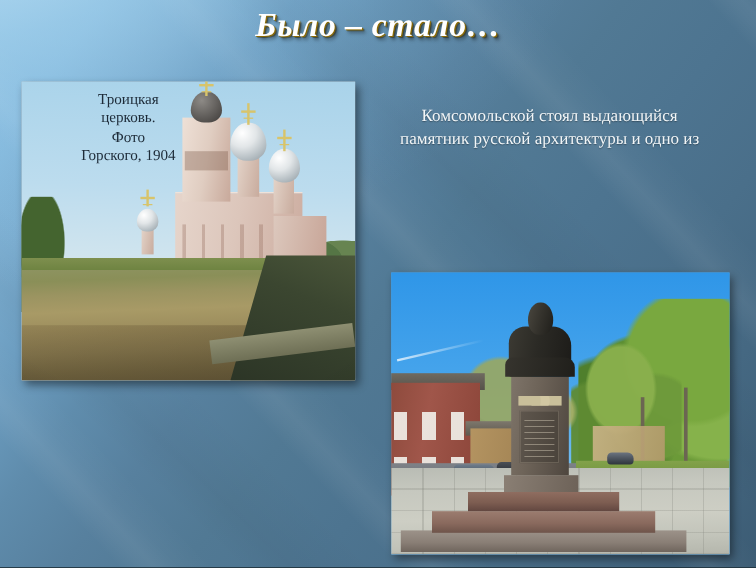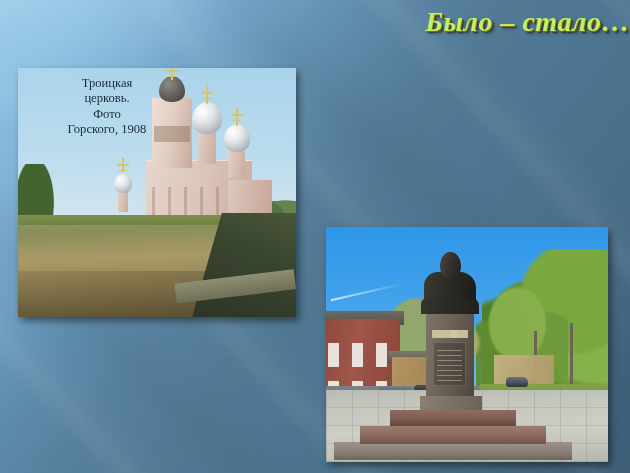--- a/index.html
+++ b/index.html
@@ -78,26 +78,26 @@
         rgba(165,210,237,0.5) 18%,
         rgba(140,190,225,0.22) 32%,
         rgba(255,255,255,0.0) 55%);
   }
 
   
   #title {
     position: absolute;
     left: 0; right: 0;
     top: 6px;
-    text-align: right;
+    text-align: center;
     font-size: 28px;
     font-weight: bold;
     font-style: italic;
     letter-spacing: .5px;
-    color: #bef264;
+    color: #ffffff;
     text-shadow:
        1px 1px 0 #8a6a05,
        2px 2px 1px rgba(40,30,0,.55),
        3px 3px 3px rgba(0,0,0,.35);
     white-space: nowrap;
     z-index: 6;
   }
 
   
   #body-text {
@@ -517,25 +517,27 @@
     <div class="ground"></div>
     <div class="road-shade"></div>
     <div class="canal"></div>
     <div class="canal-wall"></div>
     <div class="vignette"></div>
 
     <div class="caption">
       <span class="ln">Троицкая</span>
       <span class="ln">церковь.</span>
       <span class="ln">Фото</span>
-      <span class="ln">Горского, 1908</span>
+      <span class="ln">Горского, 1904</span>
     </div>
   </div>
 
   <div id="body-text">
+    <span class="ln">Комсомольской стоял выдающийся</span>
+    <span class="ln">памятник русской архитектуры и одно из</span>
   </div>
 
   <div class="photo" id="photo-new">
     <div class="sky"></div>
     <div class="contrail"></div>
     <div class="trees-r"></div>
     <div class="trees-c"></div>
     <div class="trees-l"></div>
     <div class="trunk t1"></div>
     <div class="trunk t2"></div>

